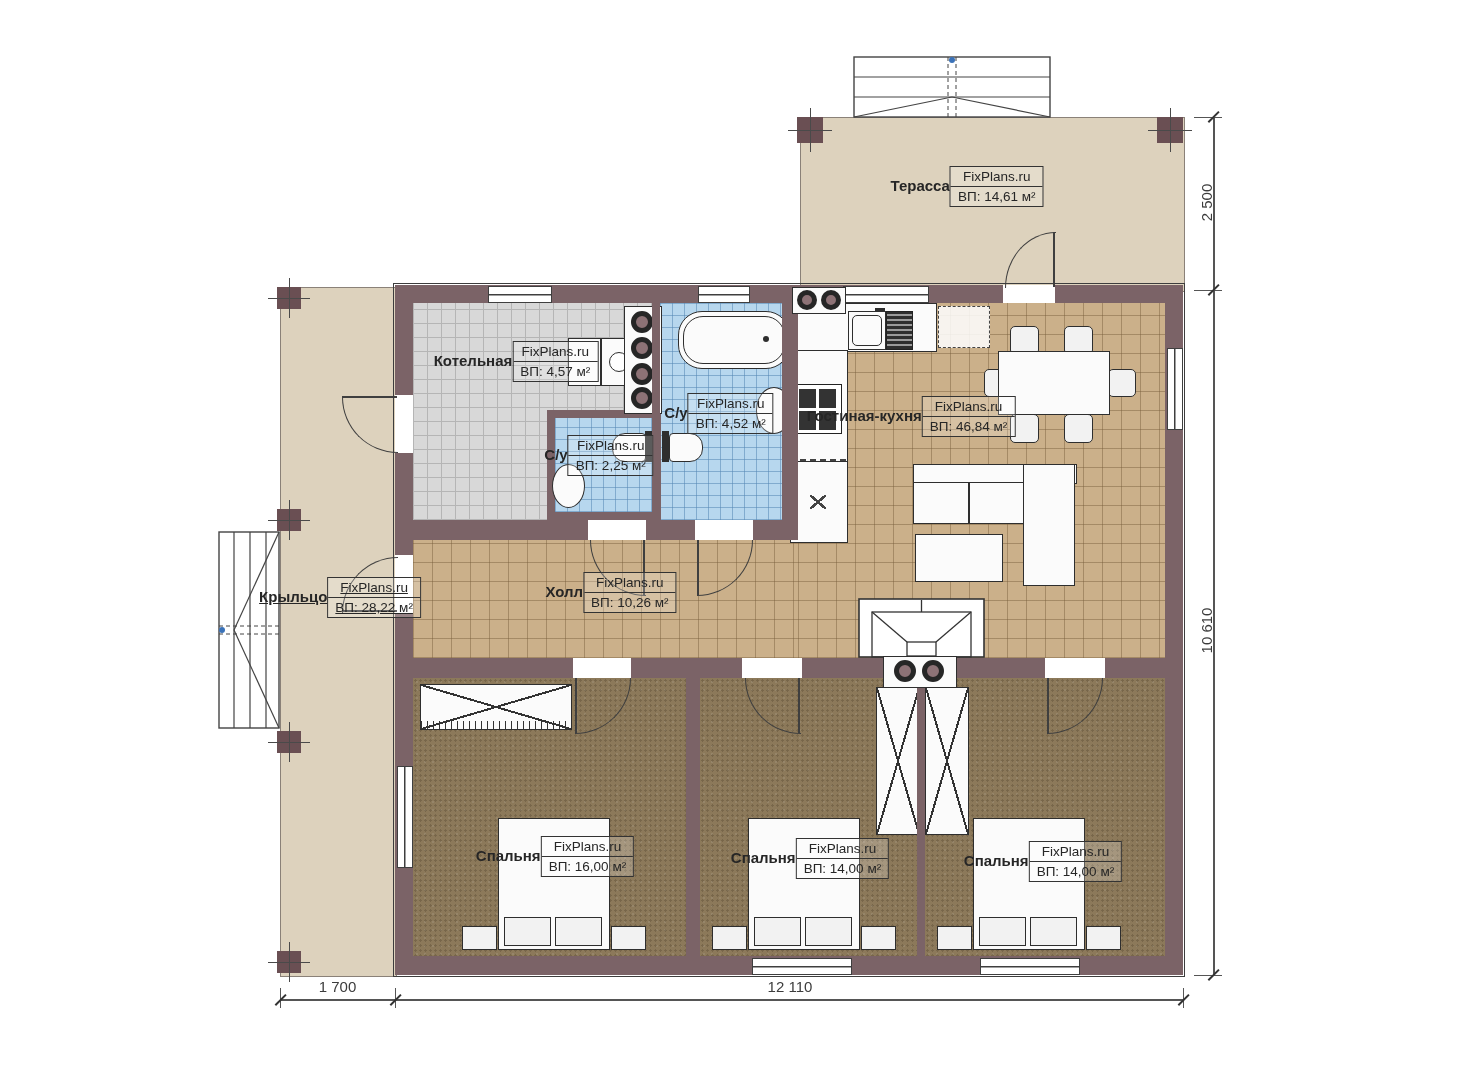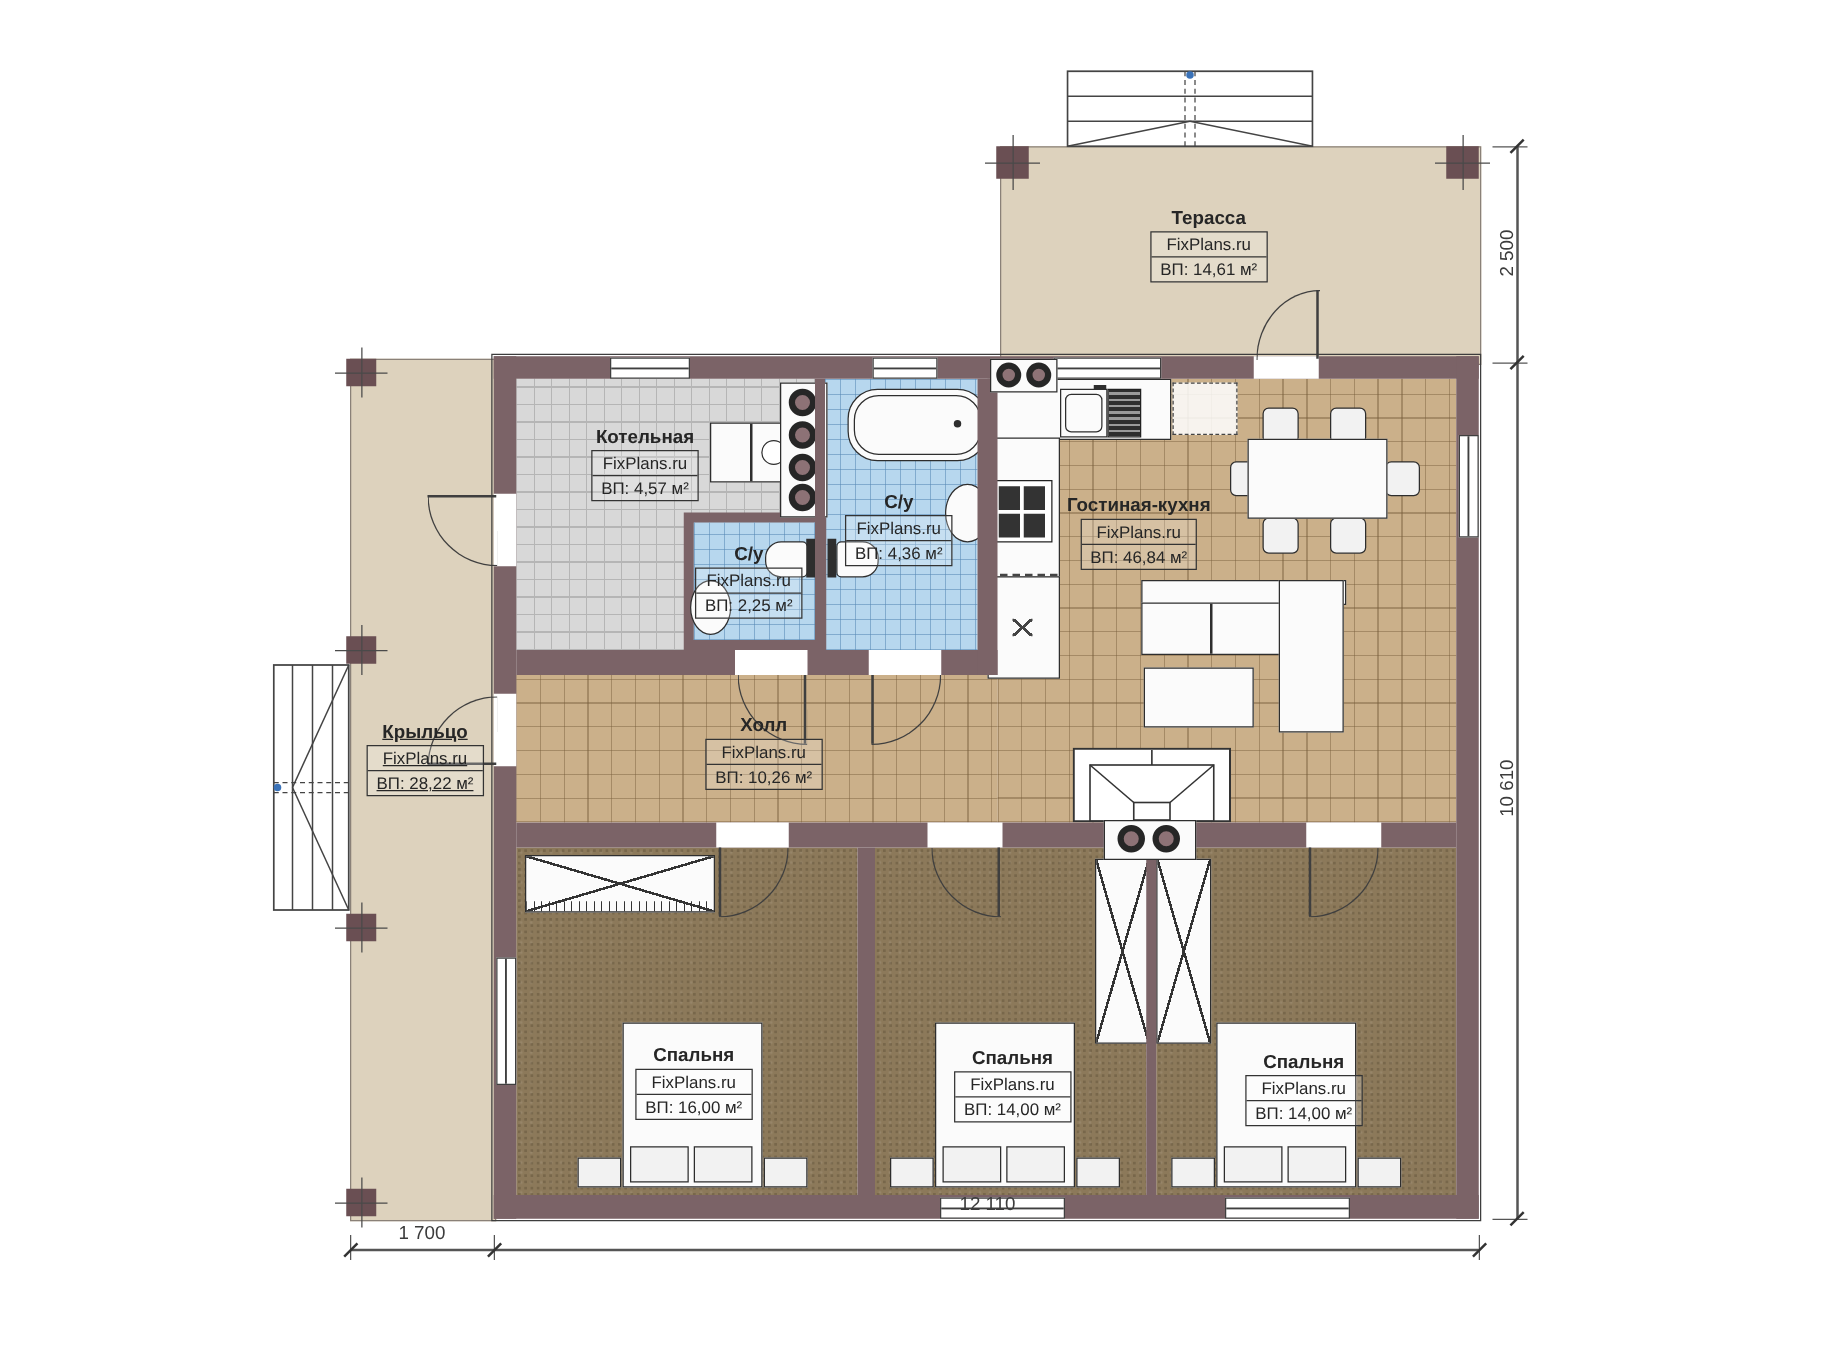--- a/index.html
+++ b/index.html
@@ -49,21 +49,21 @@
                           linear-gradient(to bottom right,transparent calc(50% - 1.2px),#444 calc(50% - 1.2px) calc(50% + 1.2px),transparent calc(50% + 1.2px));}
   .oven{border:1.5px solid #222;background:repeating-linear-gradient(0deg,#2e2e2e 0 3px,#9a9a9a 3px 5px);}
   .stove{border:1.5px solid #222;background-color:#fff;
     background-image:linear-gradient(#333,#333),linear-gradient(#333,#333),linear-gradient(#333,#333),linear-gradient(#333,#333);
     background-repeat:no-repeat;background-size:17px 19px;
     background-position:4px 4px,24px 4px,4px 26px,24px 26px;}
   .dashedbox{border:1.6px dashed #444;background:rgba(255,255,255,.85);}
   .dashline{border-top:2px dashed #444;}
   .ellipse{border-radius:50%;}
   
-  .room-label{position:absolute;display:flex;flex-direction:column;align-items:center;
+  .room-label{position:absolute;display:flex;flex-direction:row;align-items:center;
               color:#262626;transform:translateX(-50%);z-index:40;}
   .rl-title{font-weight:bold;font-size:15px;margin-bottom:2px;white-space:nowrap;}
   .rl-box{border:1.6px solid #333;background:rgba(255,255,255,.22);}
   .rl-row{font-size:13.5px;line-height:19px;padding:0 7px;text-align:center;white-space:nowrap;}
   .rl-row + .rl-row{border-top:1.6px solid #333;}
   
   .dimline{background:#555;}
   .tick{position:absolute;width:15px;height:1.6px;background:#333;transform:rotate(-45deg);}
   .dimtext{position:absolute;font-size:15px;color:#3c3c3c;text-align:center;}
 </style>
@@ -274,21 +274,21 @@
     <div class="rl-title">Котельная</div>
     <div class="rl-box">
         <div class="rl-row">FixPlans.ru</div>
       <div class="rl-row">ВП: 4,57 м²</div>
       </div>
   </div>
   <div class="room-label" style="left:719px;top:393px;">
     <div class="rl-title">С/у</div>
     <div class="rl-box">
         <div class="rl-row">FixPlans.ru</div>
-      <div class="rl-row">ВП: 4,36 м²</div>
+      <div class="rl-row">ВП: 4,52 м²</div>
       </div>
   </div>
   <div class="room-label" style="left:599px;top:435px;">
     <div class="rl-title">С/у</div>
     <div class="rl-box">
         <div class="rl-row">FixPlans.ru</div>
       <div class="rl-row">ВП: 2,25 м²</div>
       </div>
   </div>
   <div class="room-label" style="left:911px;top:396px;">
@@ -335,21 +335,21 @@
   </div>
 
   <div class="abs dimline" style="left:280px;top:999px;width:903px;height:1.6px;"></div>
   <div class="abs dimline" style="left:280px;top:988px;width:1px;height:20px;"></div>
   <div class="abs dimline" style="left:395px;top:988px;width:1px;height:20px;"></div>
   <div class="abs dimline" style="left:1183px;top:988px;width:1px;height:20px;"></div>
   <div class="tick" style="left:273px;top:999px;"></div>
   <div class="tick" style="left:388px;top:999px;"></div>
   <div class="tick" style="left:1176px;top:999px;"></div>
   <div class="dimtext" style="left:295px;top:978px;width:85px;">1 700</div>
-  <div class="dimtext" style="left:745px;top:955px;width:90px;">12 110</div>
+  <div class="dimtext" style="left:745px;top:978px;width:90px;">12 110</div>
 
   <div class="abs dimline" style="left:1213px;top:117px;width:1.6px;height:858px;"></div>
   <div class="abs dimline" style="left:1194px;top:117px;width:28px;height:1px;"></div>
   <div class="abs dimline" style="left:1194px;top:290px;width:28px;height:1px;"></div>
   <div class="abs dimline" style="left:1194px;top:975px;width:28px;height:1px;"></div>
   <div class="tick" style="left:1206px;top:116px;"></div>
   <div class="tick" style="left:1206px;top:289px;"></div>
   <div class="tick" style="left:1206px;top:974px;"></div>
   <div class="dimtext" style="left:1166px;top:194px;width:80px;transform:rotate(-90deg);">2 500</div>
   <div class="dimtext" style="left:1166px;top:622px;width:80px;transform:rotate(-90deg);">10 610</div>

